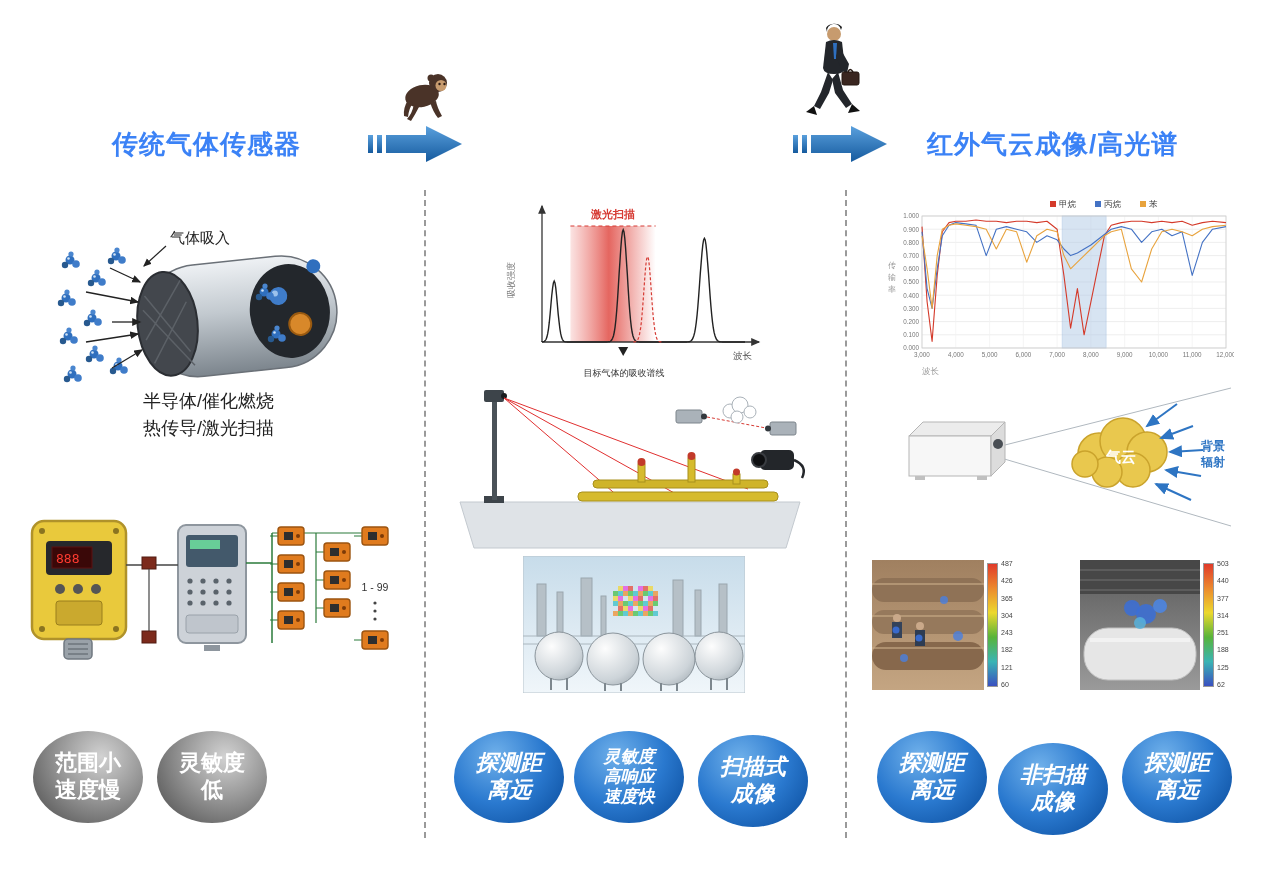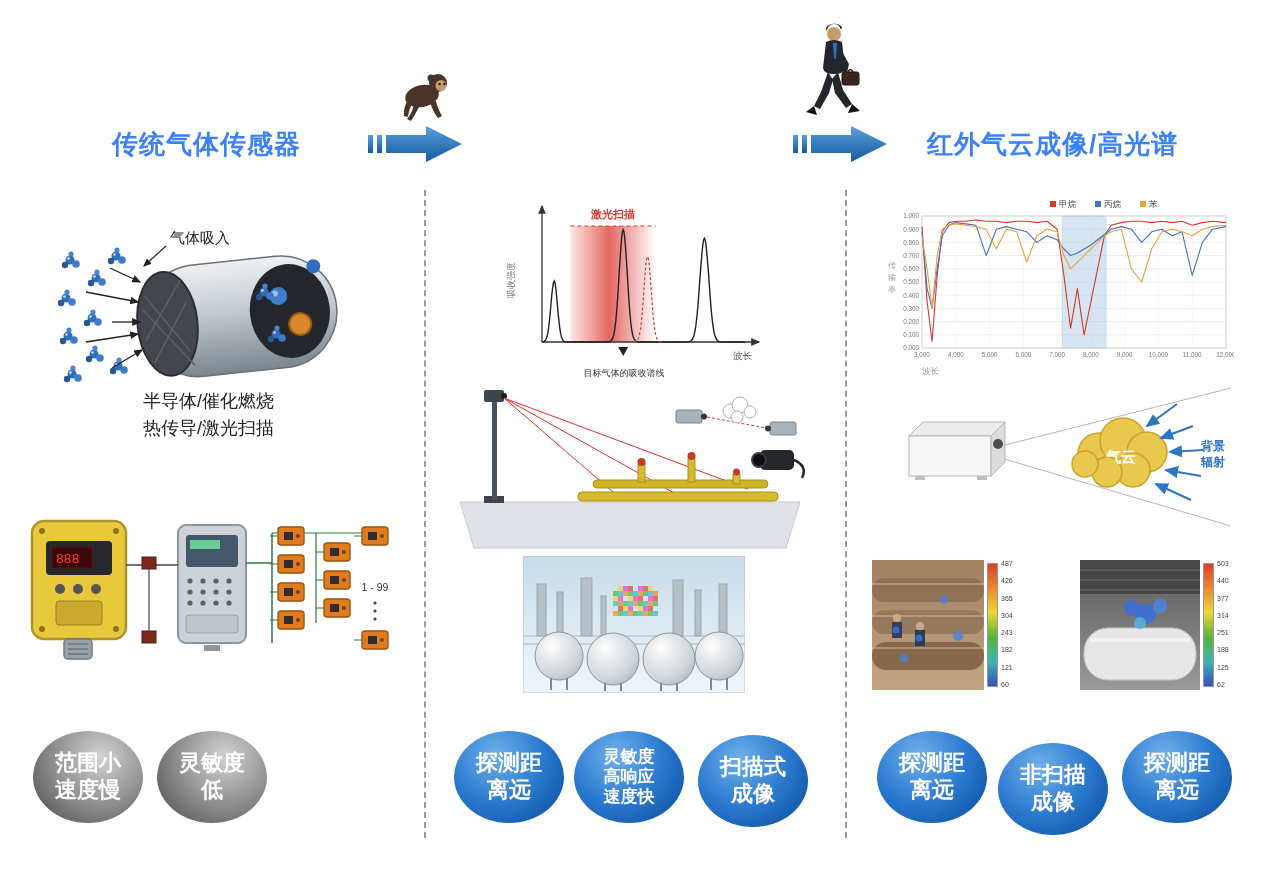--- a/index.html
+++ b/index.html
@@ -5,21 +5,21 @@
   html,body{margin:0;padding:0;background:#fff;}
   body{font-family:"Liberation Sans","DejaVu Sans",sans-serif;}
   .canvas{position:relative;width:1268px;height:896px;background:#ffffff;overflow:hidden;}
   .abs{position:absolute;}
   .col-title{position:absolute;font-size:26px;font-weight:bold;color:#3b82f6;letter-spacing:1px;white-space:nowrap;}
   .sep{position:absolute;top:190px;height:648px;border-left:2px dashed #9a9a9a;width:0;}
   .tech-text{position:absolute;font-size:18px;color:#222;line-height:1.5;text-align:center;}
   .badge{position:absolute;width:110px;height:92px;border-radius:50%;display:flex;align-items:center;justify-content:center;
          text-align:center;color:#fff;font-weight:bold;font-size:22px;line-height:1.22;white-space:pre-line;}
   .badge.gray{background:radial-gradient(circle at 62% 28%, #d2d2d2, #969696 45%, #4f4f4f 95%);}
-  .badge.blue{background:radial-gradient(circle at 38% 26%, #6fb0ea, #2a79cf 50%, #0a4c9c 96%);}
+  .badge.blue{background:radial-gradient(circle at 38% 26%, #6fb0ea, #2a79cf 50%, #0a4c9c 96%);font-style:italic;}
   .badge.lines3{font-size:17px;line-height:1.18;}
   .thermal{position:absolute;display:flex;gap:3px;}
   .colorbar{width:9px;height:122px;margin-top:3px;border:0.5px solid #999;
             background:linear-gradient(to bottom,#e03a2a,#ec8a2e,#ecd82e,#58b43a,#3ab4b4,#3a50c0);}
   .scale-labels{display:flex;flex-direction:column;justify-content:space-between;height:128px;font-size:7px;color:#444;line-height:1;}
 </style>
 </head>
 <body>
 
 <div class="canvas">

